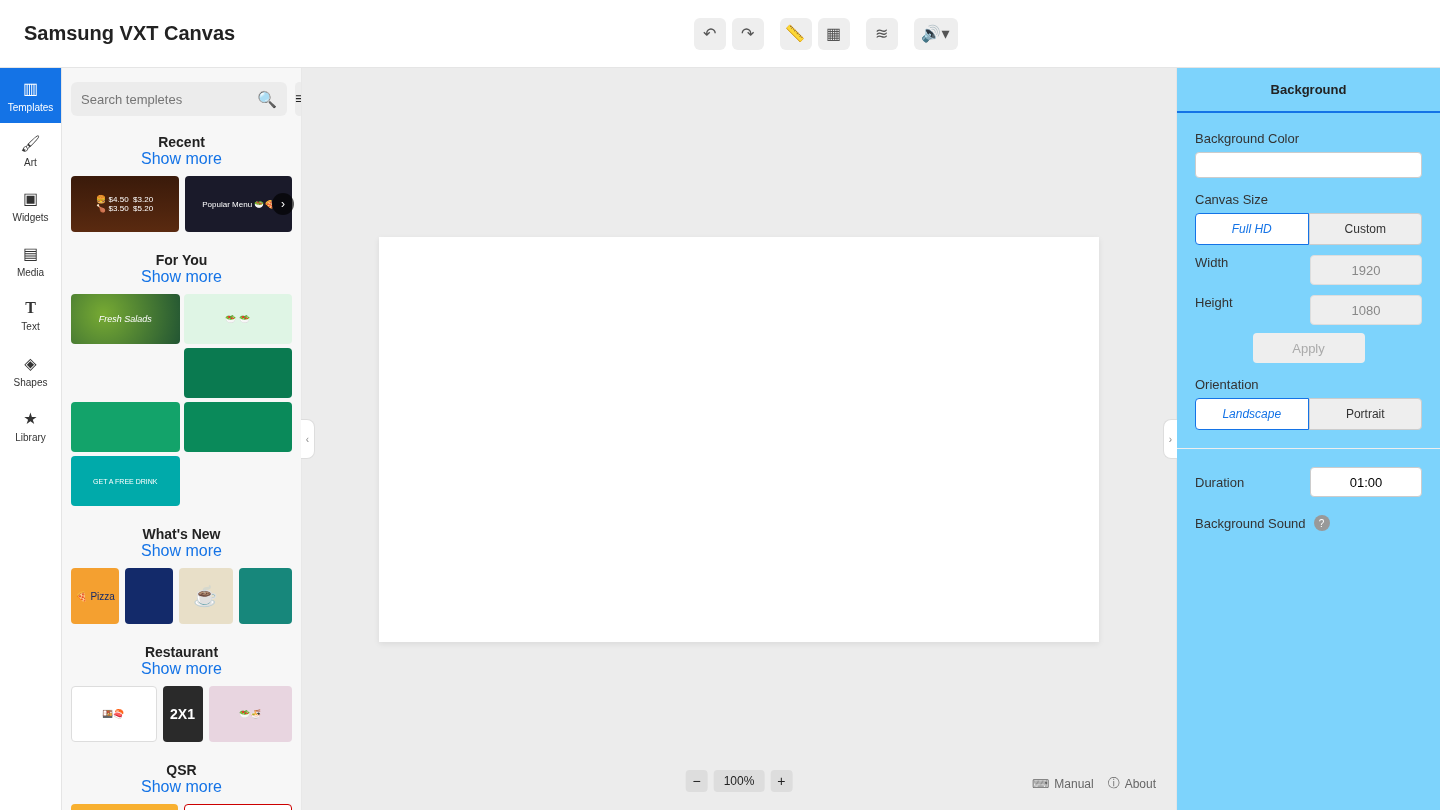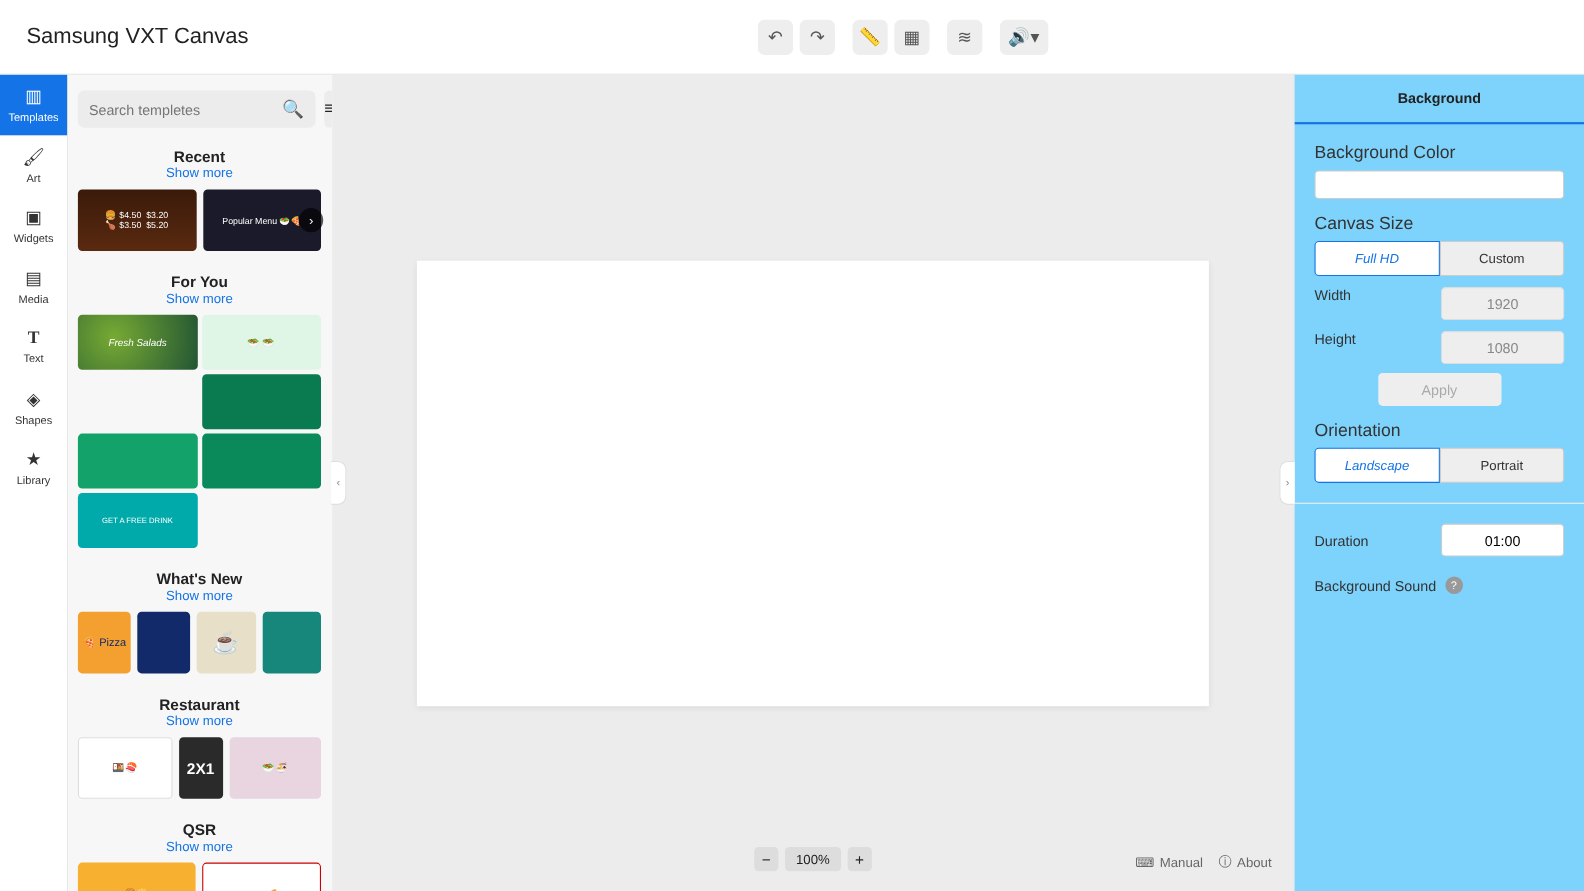--- a/index.html
+++ b/index.html
@@ -1,19 +1,19 @@
 <!DOCTYPE html>
 <html><head>
 <meta charset="utf-8">
 <style>
 * { box-sizing: border-box; margin: 0; padding: 0; font-family: -apple-system, BlinkMacSystemFont, "Segoe UI", Arial, sans-serif; }
 body { width: 1440px; height: 810px; overflow: hidden; background: #fff; color: #222; }
 
 .topbar { height: 68px; display: flex; align-items: center; border-bottom: 1px solid #e5e5e5; padding: 0 24px; }
-.app-title { font-size: 20px; font-weight: 400; flex: 0 0 auto; }
+.app-title { font-size: 20px; font-weight: 700; flex: 0 0 auto; }
 .topbar-center { flex: 1; display: flex; justify-content: center; gap: 8px; }
 .icon-btn { width: 32px; height: 32px; background: #eee; border-radius: 6px; display:flex; align-items:center; justify-content:center; cursor:pointer; color:#555; }
 .icon-group { display:flex; gap:6px; margin: 0 4px;}
 .topbar-right { display:flex; gap:10px; align-items:center;}
 .btn { height: 32px; padding: 0 18px; border-radius: 16px; font-size: 13px; display:flex; align-items:center; cursor:pointer; border:none;}
 .btn-primary { background:#1473e6; color:#fff;}
 .btn-secondary { background:#eee; color:#333;}
 .divider-v { width:1px; height:20px; background:#ddd; margin:0 4px;}
 
 .main { display:flex; height: 742px; }
@@ -25,21 +25,21 @@
 
 .templates-panel { width: 240px; background:#f7f7f7; border-right:1px solid #e8e8e8; padding: 14px 9px; overflow-y:auto; position:relative;}
 .search-row { display:flex; gap:8px; margin-bottom:14px;}
 .search-box { flex:1; height:34px; background:#ececec; border-radius:6px; display:flex; align-items:center; padding:0 10px; color:#888;}
 .search-box input { flex:1; border:none; background:transparent; outline:none; font-size:13px;}
 .filter-btn { width:32px; height:34px; background:#ececec; border-radius:6px; display:flex; align-items:center; justify-content:center; cursor:pointer;}
 
 .section { margin-bottom: 16px;}
 .section-head { display:flex; justify-content:space-between; align-items:center; padding: 4px 2px 8px; flex-direction: column;}
 .section-title { font-size:14px; font-weight:600;}
-.show-more { font-size:12px; color:#1473e6; cursor:pointer;}
+.show-more { font-size:16px; color:#1473e6; cursor:pointer;}
 .thumb-row { display:flex; gap:6px; position:relative;}
 .thumb { height:56px; border-radius:4px; flex:1; display:flex; align-items:center; justify-content:center; font-size:9px; color:#fff; overflow:hidden; position:relative;}
 .thumb.tall { height:64px;}
 .thumb-grid { display:grid; grid-template-columns:1fr 1fr; gap:4px;}
 .thumb-grid .thumb { height:50px;}
 .arrow-overlay { position:absolute; right:-2px; top:50%; transform:translateY(-50%); width:22px; height:22px; background:rgba(0,0,0,0.65); border-radius:50%; color:#fff; display:flex; align-items:center; justify-content:center; font-size:12px; cursor:pointer;}
 
 .canvas-area { flex:1; background:#ececec; position:relative; display:flex; align-items:center; justify-content:center;}
 .canvas { width: 720px; height: 405px; background:#fff; box-shadow: 0 2px 6px rgba(0,0,0,0.08);}
 .zoom-controls { position:absolute; bottom:18px; left:50%; transform:translateX(-50%); display:flex; gap:6px; align-items:center;}
@@ -49,21 +49,21 @@
 .footer-link { display:flex; align-items:center; gap:5px; cursor:pointer;}
 
 .collapse-handle { position:absolute; top:50%; transform:translateY(-50%); width:14px; height:40px; background:#fff; border:1px solid #ddd; display:flex; align-items:center; justify-content:center; font-size:10px; color:#888; cursor:pointer;}
 .collapse-handle.left { left:-1px; border-radius: 0 8px 8px 0; border-left:none;}
 .collapse-handle.right { right:-1px; border-radius: 8px 0 0 8px; border-right:none;}
 
 .right-panel { width: 264px; border-left:1px solid #e5e5e5; background:#7dd3fc; display:flex; flex-direction:column;}
 .panel-tab { height:45px; border-bottom:2px solid #1473e6; display:flex; align-items:center; justify-content:center; font-size:13px; font-weight:600;}
 .panel-body { padding: 18px; font-size:13px; color:#333; display:flex; flex-direction:column; gap:14px; border-bottom:1px solid #eee;}
 .panel-body2 { padding: 18px; font-size:13px; color:#333; display:flex; flex-direction:column; gap:18px;}
-.field-label { font-size:16px; margin-bottom:6px;}
+.field-label { font-size:13px; margin-bottom:6px;}
 .color-swatch { height:26px; border:1px solid #ccc; border-radius:4px; background:#fff;}
 .seg { display:flex; gap:0;}
 .seg-btn { flex:1; height:32px; border:1px solid #ccc; background:#eee; font-size:12px; cursor:pointer; display:flex; align-items:center; justify-content:center;}
 .seg-btn:first-child { border-radius:4px 0 0 4px;}
 .seg-btn:last-child { border-radius:0 4px 4px 0;}
 .seg-btn.active { border-color:#1473e6; color:#1473e6; background:#fff;font-style:italic;}
 .dim-row { display:flex; justify-content:space-between; margin-top:10px;}
 .dim-input { width:112px; height:30px; background:#eee; border:1px solid #ddd; border-radius:4px; text-align:center; font-size:13px; color:#888;}
 .apply-row { display:flex; justify-content:center; margin-top:8px;}
 .apply-btn { width:112px; height:30px; background:#eee; border:none; border-radius:4px; color:#aaa; font-size:13px;}

